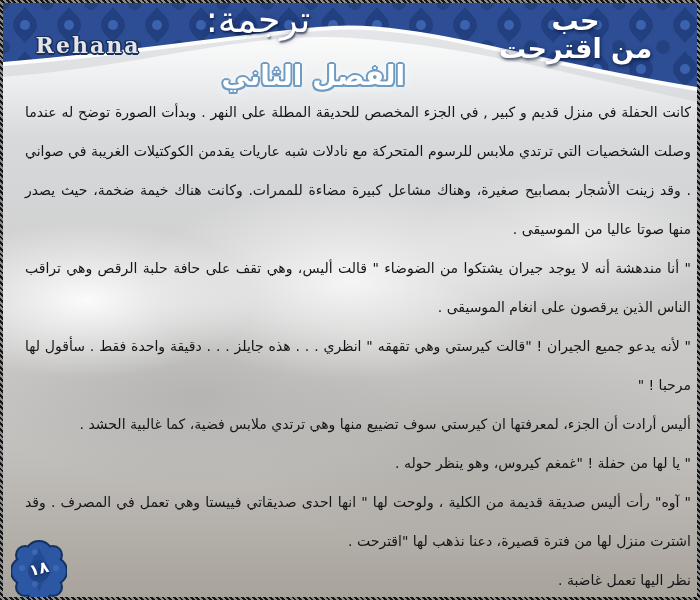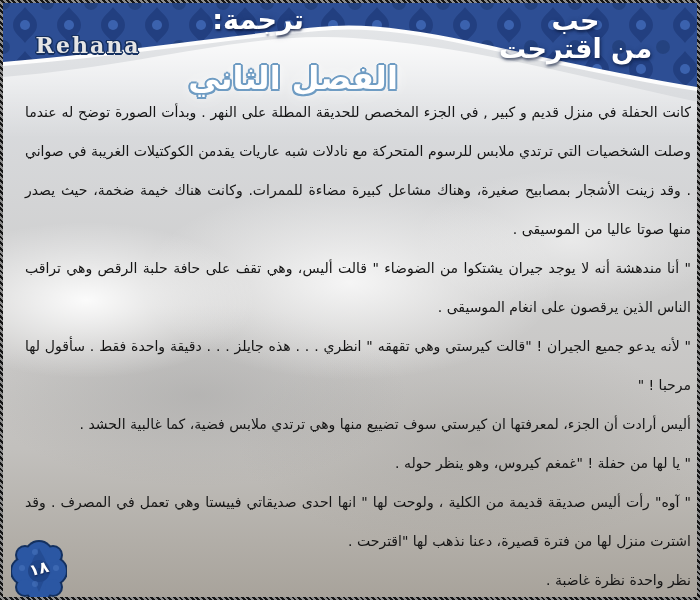--- a/index.html
+++ b/index.html
@@ -16,37 +16,37 @@
       radial-gradient(ellipse 260px 120px at 12% 50%, rgba(255,255,255,.92), rgba(255,255,255,0) 65%),
       radial-gradient(ellipse 320px 150px at 50% 47%, rgba(252,252,252,.85), rgba(255,255,255,0) 65%),
       radial-gradient(ellipse 240px 110px at 82% 40%, rgba(246,246,246,.65), rgba(255,255,255,0) 65%),
       radial-gradient(ellipse 300px 130px at 28% 66%, rgba(150,150,150,.35), rgba(150,150,150,0) 70%),
       radial-gradient(ellipse 340px 150px at 68% 74%, rgba(148,145,140,.30), rgba(150,150,150,0) 70%),
       linear-gradient(180deg,#e7e9eb 0%,#dadcdf 16%,#cfcfcf 45%,#c2c0bd 75%,#a8a39b 100%);
   }
   .header-svg{position:absolute;top:0;left:0;}
   .translator{position:absolute;top:2px;left:160px;width:190px;text-align:center;}
   .t-label{
-    direction:rtl;color:#fff;font-weight:bold;font-size:27px;line-height:30px;
+    direction:rtl;color:#fff;font-weight:normal;font-size:36px;line-height:30px;
     text-shadow:1px 2px 2px rgba(10,22,55,.65), 0 0 6px rgba(20,40,90,.5);
   }
   .t-name{
     position:absolute;top:27px;left:-150px;width:150px;
     font-family:"DejaVu Serif",serif;font-weight:bold;font-size:22px;letter-spacing:2px;color:#e5e5e5;
     text-shadow:-1.5px 0 #16305f,1.5px 0 #16305f,0 -1.5px #16305f,0 1.5px #16305f,
                 -1px -1px #16305f,1px 1px #16305f,1px -1px #16305f,-1px 1px #16305f;
   }
   .book-title{position:absolute;top:4px;left:470px;width:205px;text-align:center;direction:rtl;}
   .bt1,.bt2{
     color:#fff;font-weight:bold;font-size:27px;line-height:28px;
     text-shadow:1px 2px 3px rgba(8,20,50,.6), 0 0 5px rgba(15,35,80,.45);
   }
   .chapter{
-    position:absolute;top:56px;left:178px;width:224px;text-align:center;direction:rtl;
-    color:#fff;font-weight:bold;font-size:32px;
+    position:absolute;top:56px;left:178px;width:224px;direction:rtl;
+    color:#fff;font-weight:bold;font-size:28px;
     text-shadow:
       2px 0 0 #6f9cc3,-2px 0 0 #6f9cc3,0 2px 0 #6f9cc3,0 -2px 0 #6f9cc3,
       1.5px 1.5px 0 #6f9cc3,-1.5px -1.5px 0 #6f9cc3,1.5px -1.5px 0 #6f9cc3,-1.5px 1.5px 0 #6f9cc3,
       0 0 10px rgba(255,255,255,.95),0 0 20px rgba(255,255,255,.85);
   }
   .body-text{
     position:absolute;top:90px;right:6px;left:6px;
     direction:rtl;color:#151515;font-size:14px;line-height:39px;
     text-align:justify;text-align-last:start;margin-left:16px;
   }
@@ -97,21 +97,21 @@
 
   <div class="chapter">الفصل الثاني</div>
 
   <div class="body-text" dir="rtl">
     <p>كانت الحفلة في منزل قديم و كبير , في الجزء المخصص للحديقة المطلة على النهر . وبدأت الصورة توضح له عندما وصلت الشخصيات التي ترتدي ملابس للرسوم المتحركة مع نادلات شبه عاريات يقدمن الكوكتيلات الغريبة في صواني . وقد زينت الأشجار بمصابيح صغيرة، وهناك مشاعل كبيرة مضاءة للممرات. وكانت هناك خيمة ضخمة، حيث يصدر منها صوتا عاليا من الموسيقى .</p>
     <p>" أنا مندهشة أنه لا يوجد جيران يشتكوا من الضوضاء " قالت أليس، وهي تقف على حافة حلبة الرقص وهي تراقب الناس الذين يرقصون على انغام الموسيقى .</p>
     <p>" لأنه يدعو جميع الجيران ! "قالت كيرستي وهي تقهقه " انظري . . . هذه جايلز . . . دقيقة واحدة فقط . سأقول لها مرحبا ! "</p>
     <p>أليس أرادت أن الجزء، لمعرفتها ان كيرستي سوف تضييع منها وهي ترتدي ملابس فضية، كما غالبية الحشد .</p>
     <p>" يا لها من حفلة ! "غمغم كيروس، وهو ينظر حوله .</p>
     <p>" آوه" رأت أليس صديقة قديمة من الكلية ، ولوحت لها " انها احدى صديقاتي فييستا وهي تعمل في المصرف . وقد اشترت منزل لها من فترة قصيرة، دعنا نذهب لها "اقترحت .</p>
-    <p>نظر واحدة نظرة غاضبة .</p>
+    <p>نظر اليها تعمل غاضبة .</p>
     <p>" لا أريد أن اجتمع مع أي شخص" .</p>
   </div>
 
   <div class="medallion">
     <svg width="56" height="62" viewBox="0 0 56 62">
       <g fill="#13305f">
         <circle cx="28" cy="15" r="15"></circle>
         <circle cx="14" cy="31" r="15"></circle>
         <circle cx="42" cy="31" r="15"></circle>
         <circle cx="28" cy="47" r="15"></circle>

